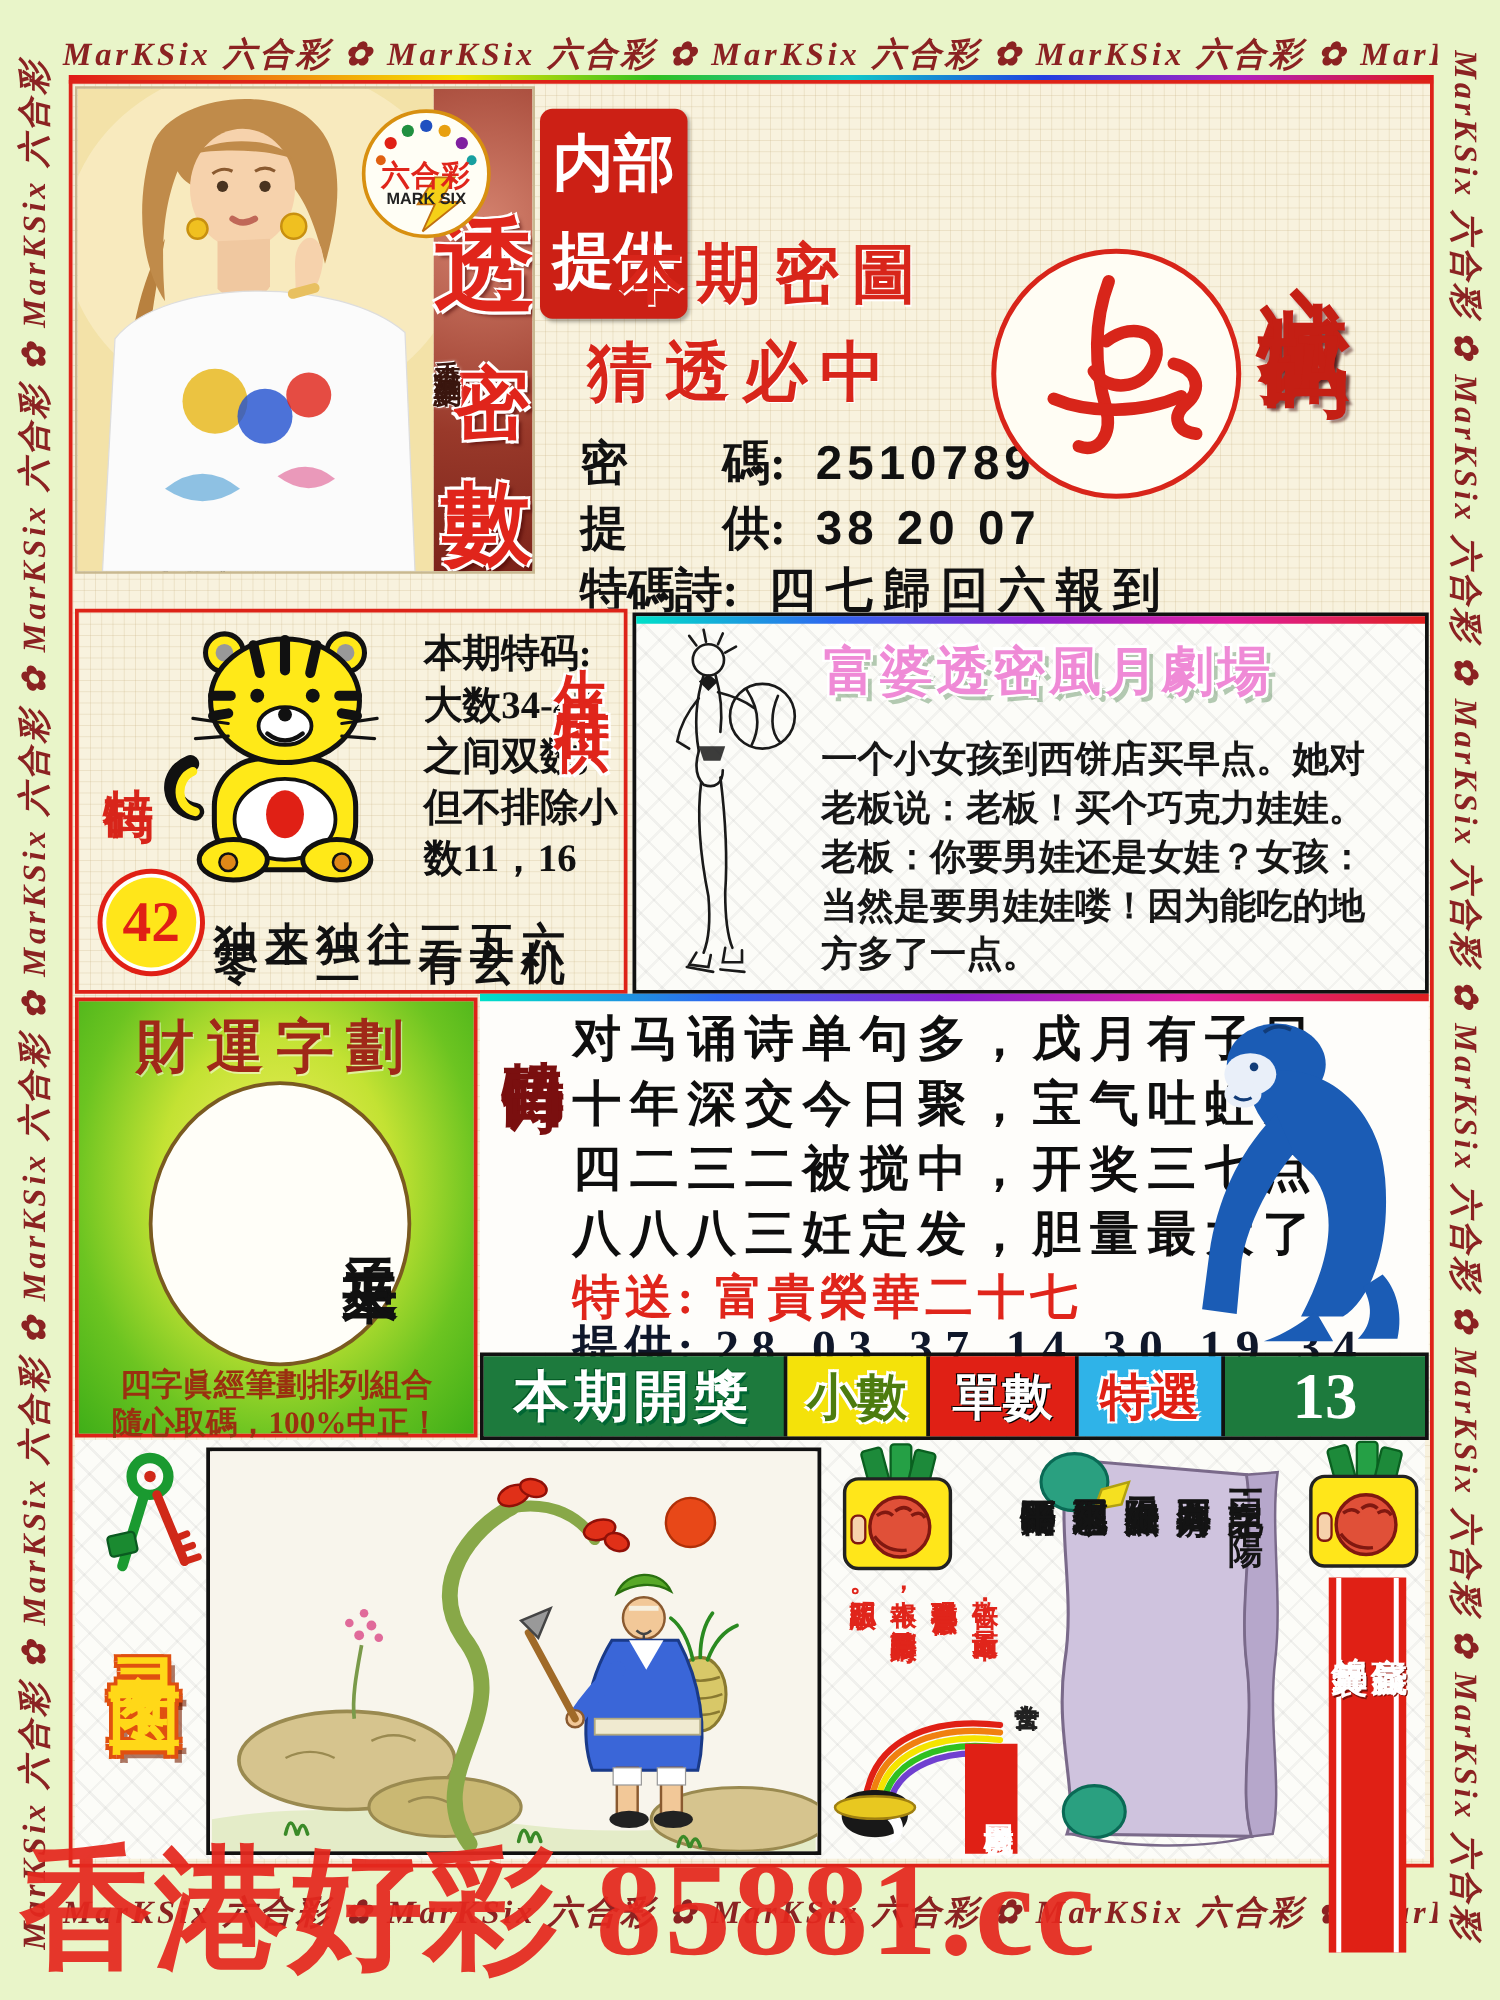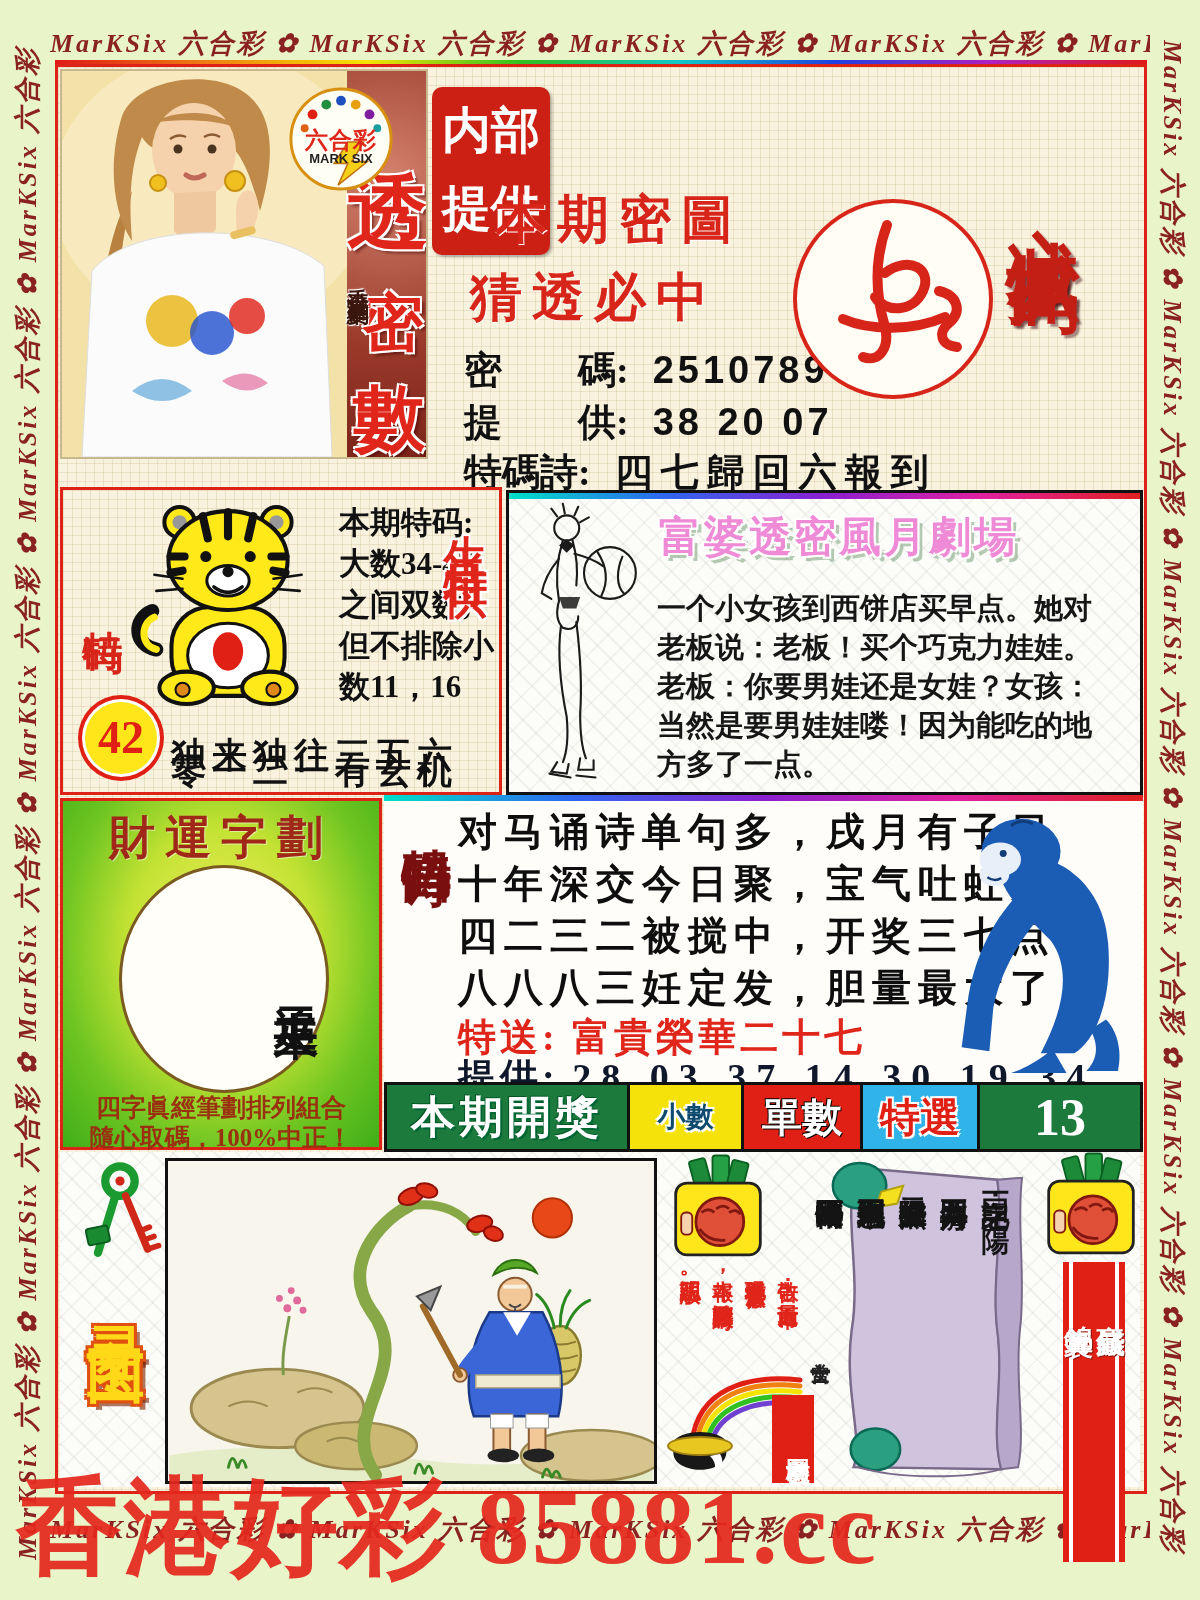--- a/index.html
+++ b/index.html
@@ -99,21 +99,21 @@
   #poem-provide{left:74px;top:254px;font-size:38px;font-weight:bold;color:#0f172a;letter-spacing:4px;}
   #poem-provide .val{letter-spacing:10px;}
 
   
   #results{left:326px;top:1015px;width:759px;height:70px;display:flex;border:3px solid #111;box-sizing:border-box;}
   #results .cell{height:100%;display:flex;align-items:center;justify-content:center;
     font-weight:bold;border-right:3px solid #111;box-sizing:border-box;}
   #results .cell:last-child{border-right:none;}
   .c0{width:243px;background:#1d7a3d;color:#fff;font-size:44px;letter-spacing:4px;
     text-shadow:2px 2px 0 #063,-1px -1px 0 #052;}
-  .c1{width:114px;background:#f4e20a;color:#0c4a6e;font-size:28px;
+  .c1{width:114px;background:#f4e20a;color:#4d7c0f;font-size:40px;
     text-shadow:-2px -2px 0 #fff,2px -2px 0 #fff,-2px 2px 0 #fff,2px 2px 0 #fff;}
   .c2{width:119px;background:#e02015;color:#fff;font-size:40px;
     text-shadow:1px 1px 0 #000,-1px -1px 0 #000;}
   .c3{width:117px;background:#2fb3e8;color:#e02015;font-size:40px;
     text-shadow:-2px -2px 0 #fff,2px -2px 0 #fff,-2px 2px 0 #fff,2px 2px 0 #fff;}
   .c4{flex:1;background:#1d7a3d;color:#fff;font-size:52px;font-family:"Liberation Serif",serif;}
 
   
   #bottom{left:2px;top:1085px;width:1080px;height:335px;}
   #treasure-title{left:16px;top:128px;height:240px;font-size:58px;font-weight:bold;color:#ffd818;letter-spacing:12px;

